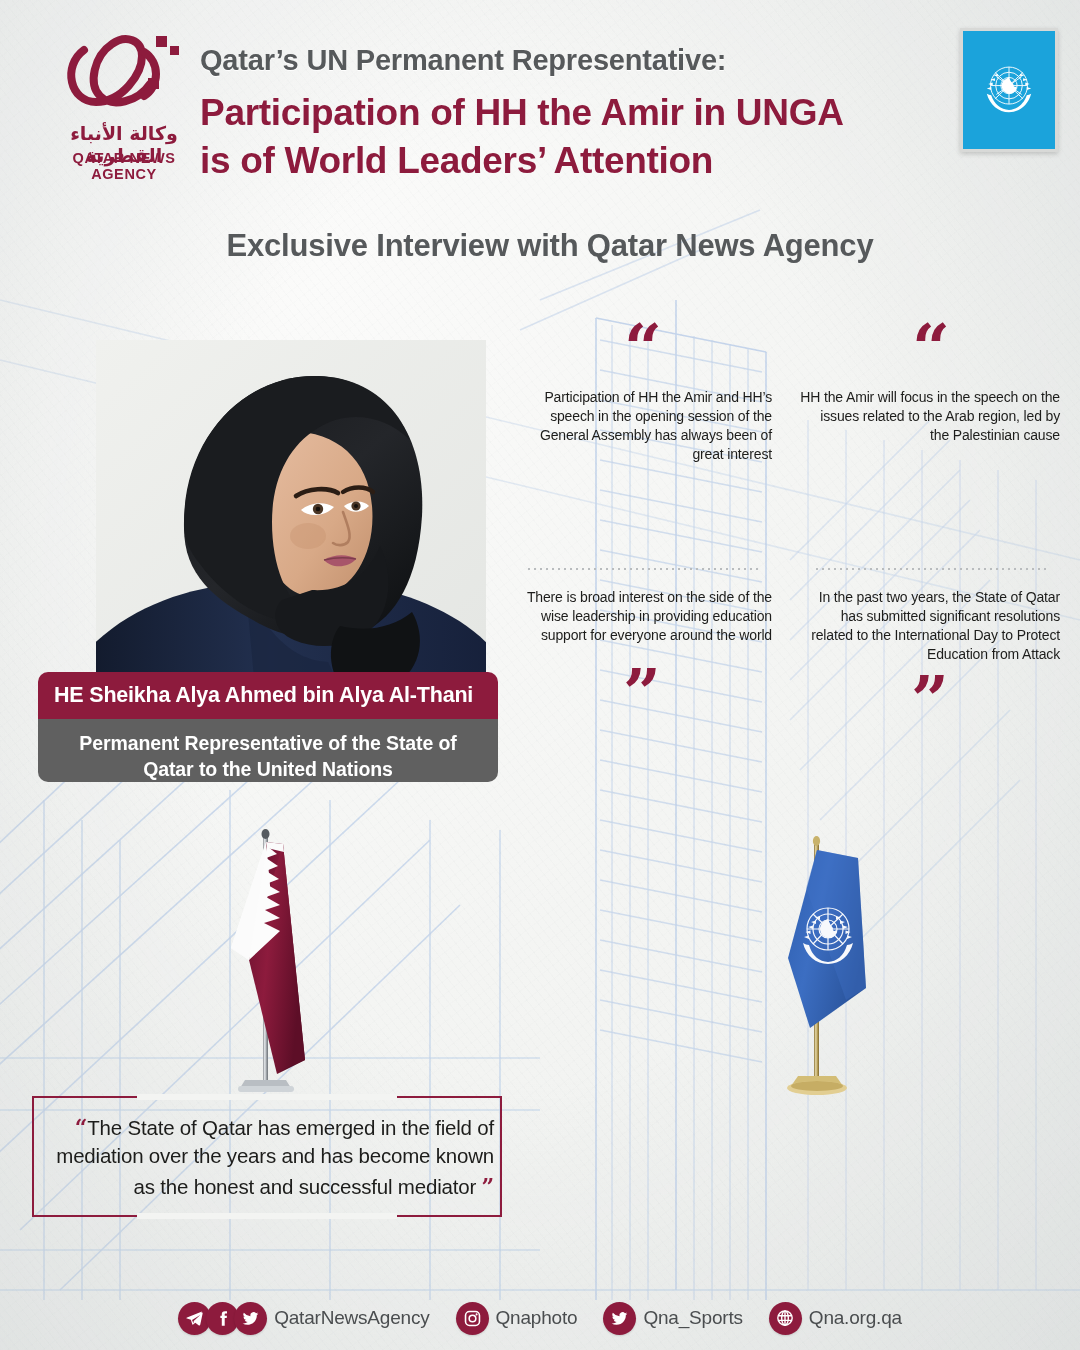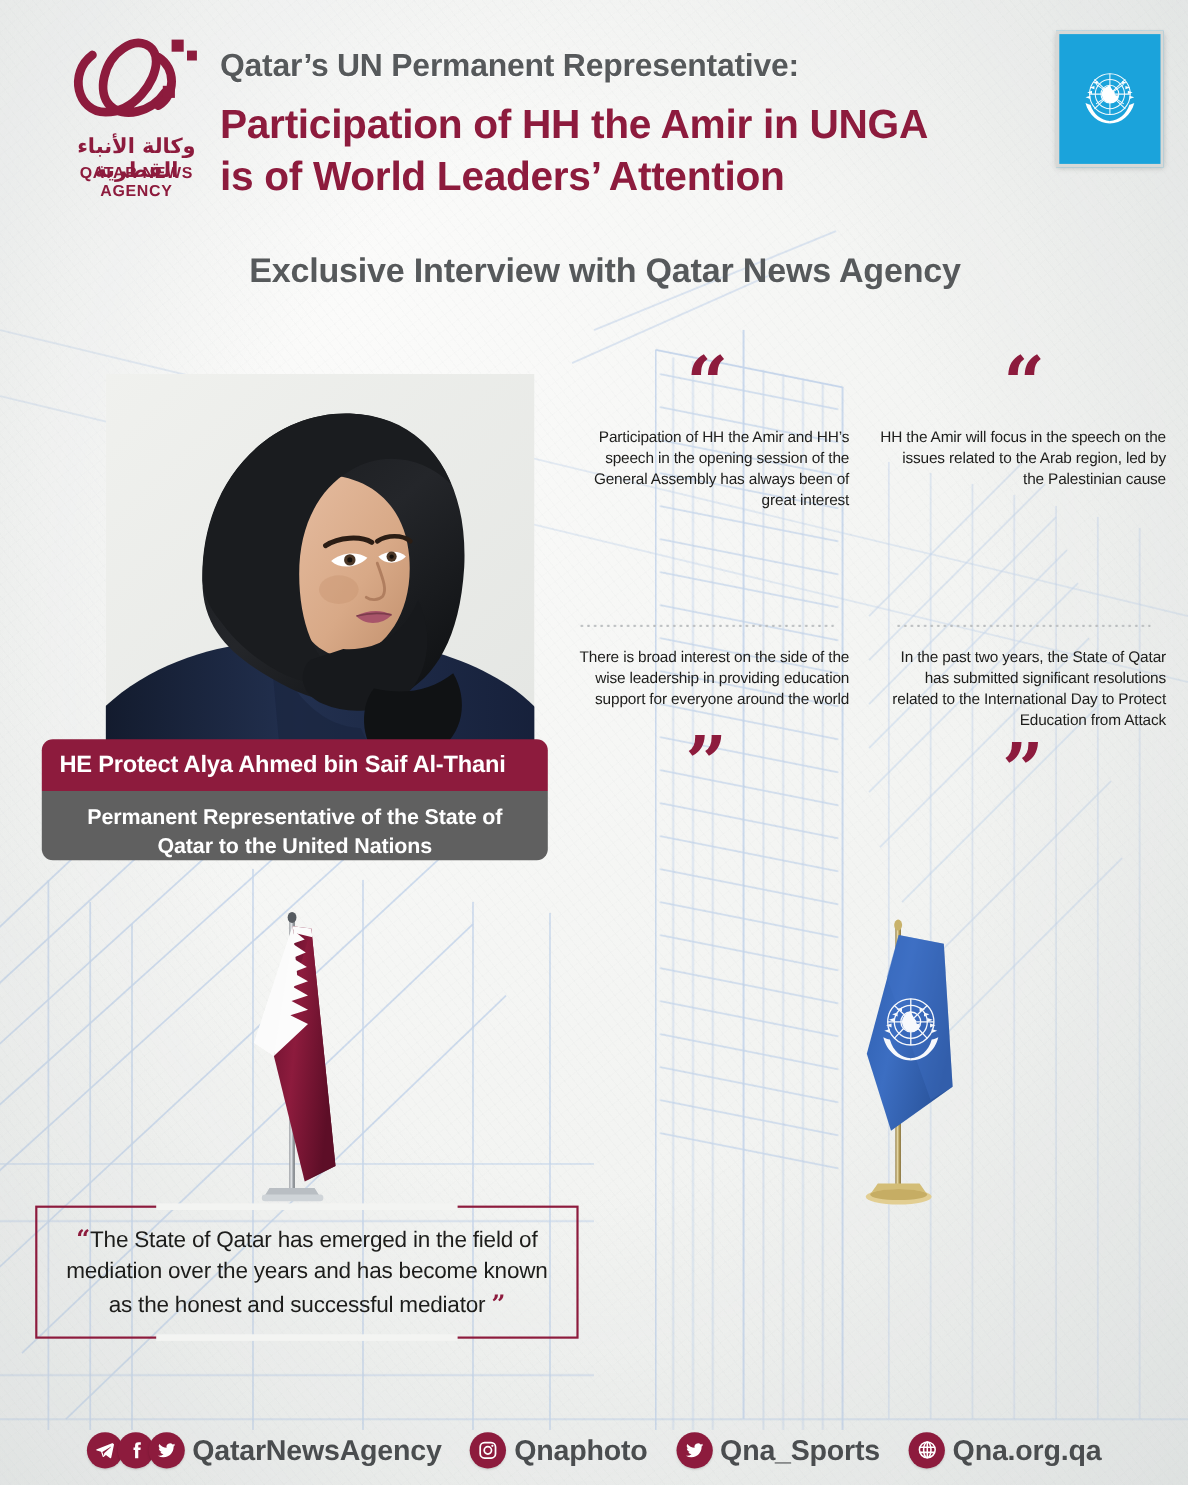--- a/index.html
+++ b/index.html
@@ -91,22 +91,22 @@
     background-image:radial-gradient(circle, #b9bcbe 0 1px, transparent 1.2px);
     background-size:6px 2px;background-repeat:repeat-x;
   }
 
   
   #flag-qatar{position:absolute;left:205px;top:828px;width:180px;height:270px;}
   #flag-un{position:absolute;left:748px;top:828px;width:180px;height:270px;}
 
   
   .bottombox{
-    position:absolute;border:2px solid #8d1b3d;padding:14px 18px;
-    color:#1d1d1b;font-size:20.5px;line-height:1.38;text-align:center;
+    position:absolute;border:2px solid #8d1b3d;padding:14px 6px;
+    color:#1d1d1b;font-size:20.5px;line-height:1.38;text-align:right;
     letter-spacing:-0.2px;
   }
   .bottombox::before,.bottombox::after{
     content:"";position:absolute;left:22%;width:56%;height:6px;background:#f3f4f2;
   }
   .bottombox::before{top:-4px;}
   .bottombox::after{bottom:-4px;}
   #bq-left{left:32px;top:1096px;width:454px;}
   #bq-right{left:576px;top:1096px;width:454px;}
   .inq{color:#8d1b3d;font-weight:bold;font-size:22px;font-family:"DejaVu Serif", serif;}
@@ -114,21 +114,21 @@
   
   #footer{position:absolute;left:0;top:1286px;width:1080px;height:64px;
           display:flex;align-items:center;justify-content:center;}
   .fgroup{display:flex;align-items:center;margin:0 13px;}
   .sicon{
     width:33px;height:33px;border-radius:50%;background:#8d1b3d;
     display:flex;align-items:center;justify-content:center;margin-right:-5px;
     box-shadow:0 1px 2px rgba(0,0,0,.15);
   }
   .sicon:last-of-type{margin-right:0;}
-  .flabel{color:#4a4d4f;font-size:26px;font-weight:bold;margin-left:12px;letter-spacing:-0.2px;}
+  .flabel{color:#4a4d4f;font-size:19px;font-weight:normal;margin-left:12px;letter-spacing:-0.2px;}
 </style>
 </head>
 <body>
 
 <div id="page">
 
   <svg class="bgsvg" viewBox="0 0 1080 1350" preserveAspectRatio="none">
     <g stroke="#c2d3ea" stroke-width="1.6" fill="none" opacity="0.95">
 
       <path d="M596 318 L596 1300"></path>
@@ -337,21 +337,21 @@
 
         <path d="M228 220 C 238 214, 252 214, 260 219 C 252 228, 236 229, 228 220 Z" fill="#a8556a"></path>
         <path d="M228 220 C 240 217, 250 217, 260 219" stroke="#7d3c4c" stroke-width="1.5" fill="none"></path>
 
         <ellipse cx="212" cy="196" rx="18" ry="13" fill="#c18a68" opacity="0.30"></ellipse>
       </g>
     </svg>
   </div>
 
   <div id="namecard">
-    <div id="name-bar">HE Protect Alya Ahmed bin Saif Al-Thani</div>
+    <div id="name-bar">HE Sheikha Alya Ahmed bin Alya Al-Thani</div>
     <div id="role-bar">Permanent Representative of the State of Qatar to the United Nations</div>
   </div>
 
   <div id="quote-grid">
 
     <div class="qcell" style="left:0px;top:0px;">
       <div class="qmark open">“</div>
       <div class="qtext" style="margin-top:22px;">Participation of HH the Amir and HH’s speech in the opening session of the General Assembly has always been of great interest</div>
     </div>
 

